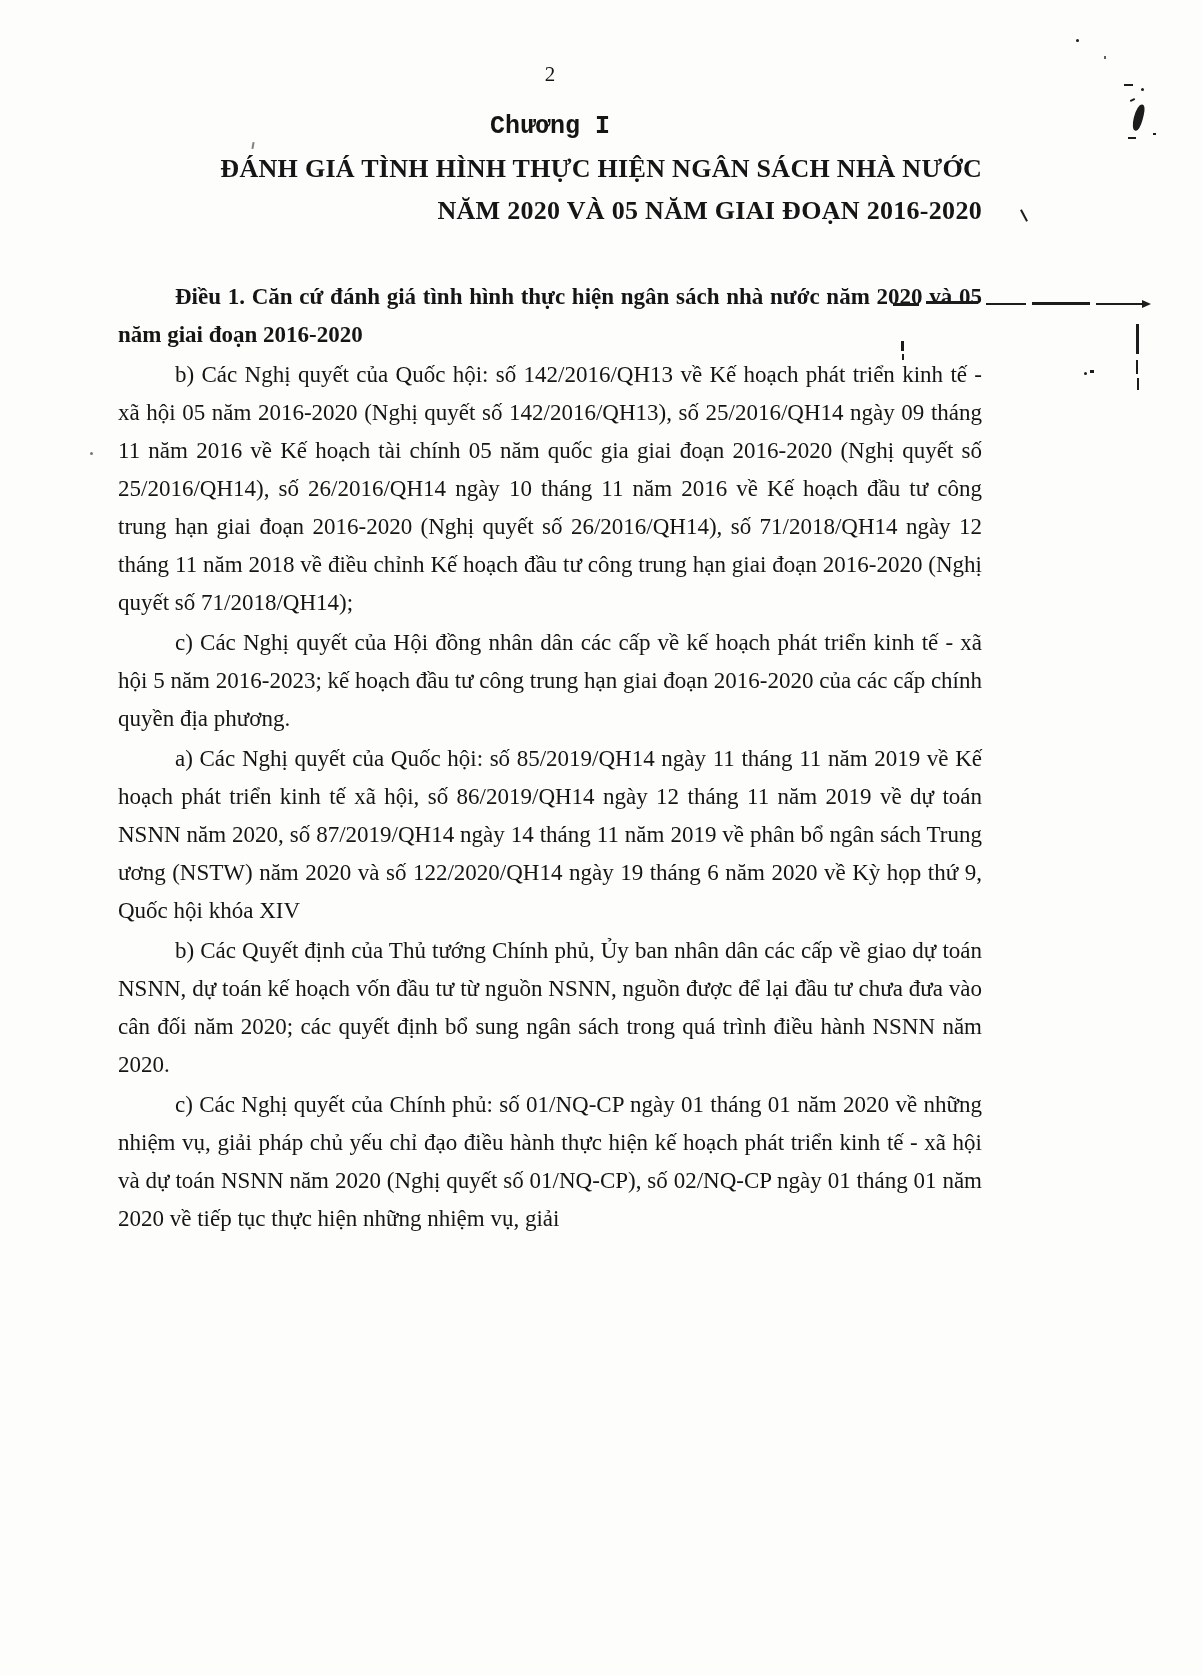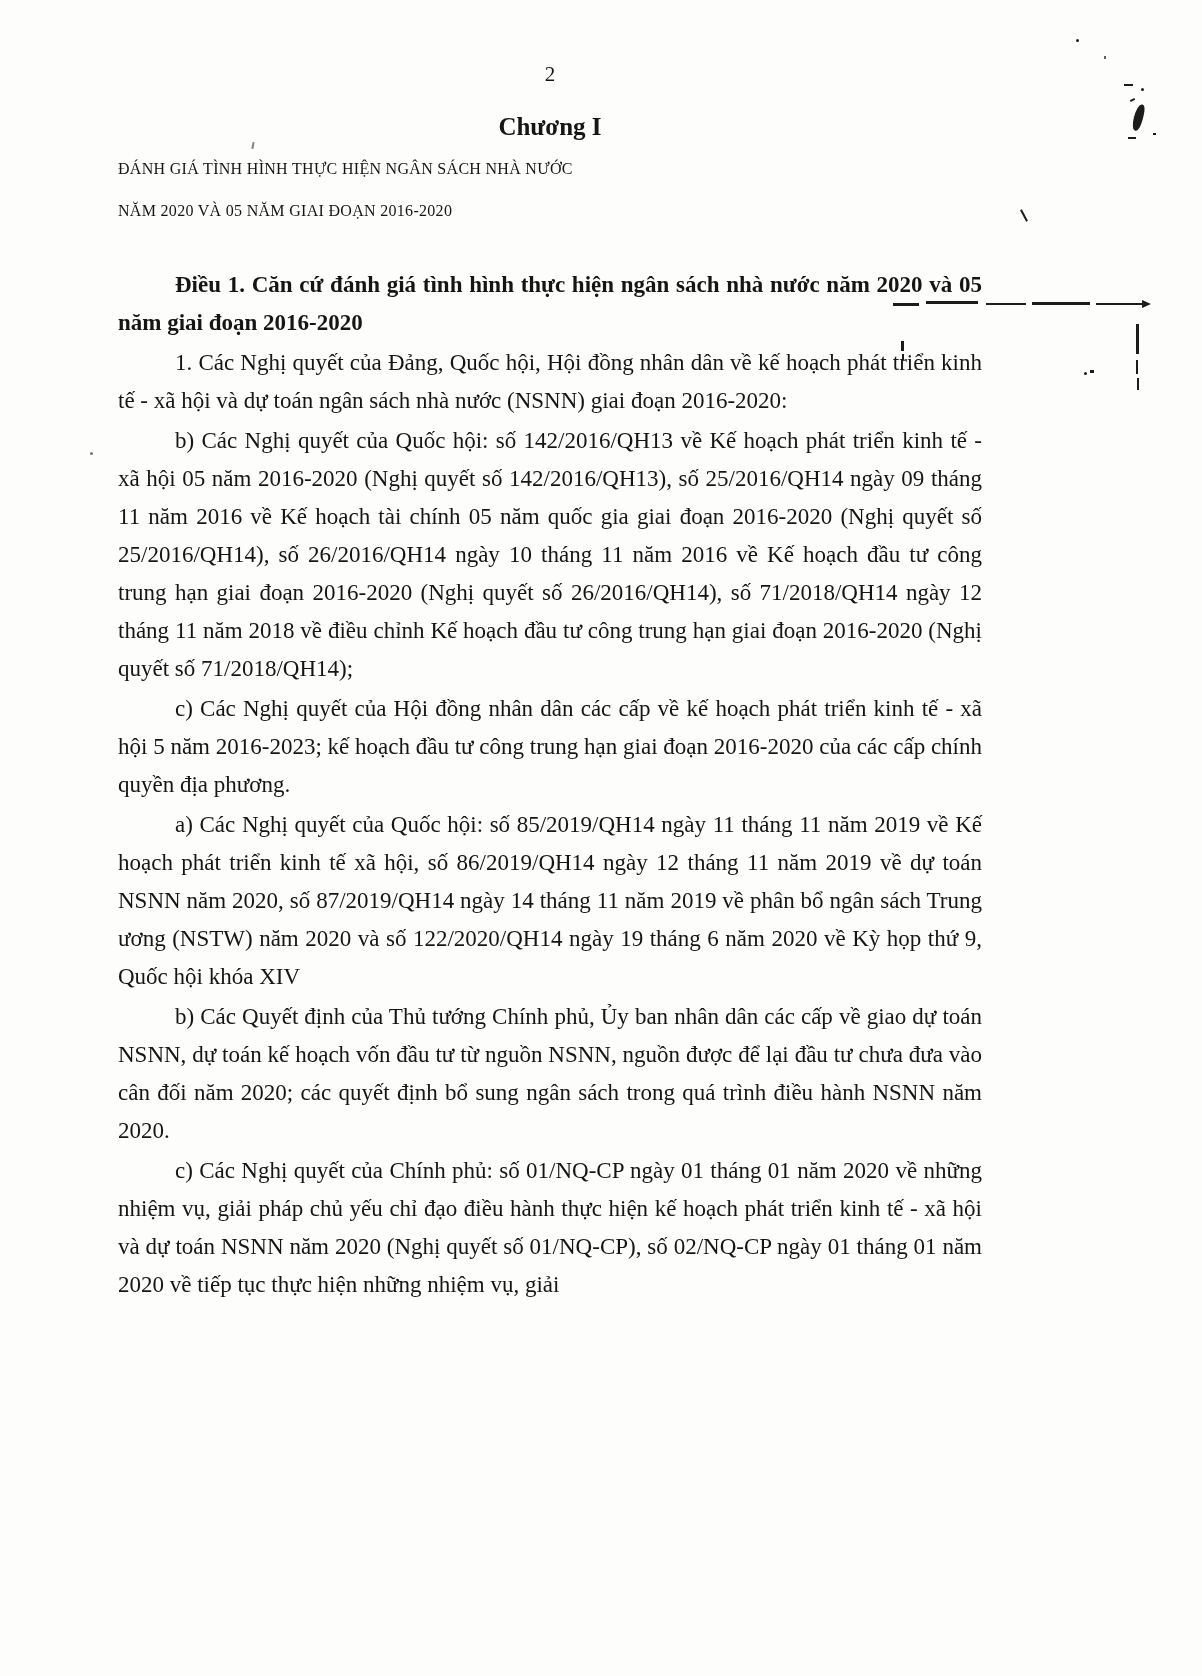--- a/index.html
+++ b/index.html
@@ -22,30 +22,31 @@
     text-align: center;
     font-size: 21px;
     line-height: 24px;
   }
   .chapter-label {
     margin-top: 26px;
     text-align: center;
     font-weight: bold;
     font-size: 25px;
     line-height: 30px;
+    font-family: Liberation Mono, monospace;
   }
   .chapter-title {
-    text-align: left;
-    font-weight: normal;
-    font-size: 16px;
+    text-align: right;
+    font-weight: bold;
+    font-size: 26px;
     line-height: 42px;
     margin-top: 6px;
     letter-spacing: 0.3px;
   }
-  .body-text { margin-top: 34px; }
+  .body-text { margin-top: 46px; }
   .article-heading {
     font-weight: bold;
     text-align: justify;
     text-indent: 57px;
     font-size: 23px;
     line-height: 38px;
     margin: 0;
   }
   p.body-paragraph {
     margin: 2px 0 0 0;
@@ -74,21 +75,20 @@
     <div class="page-number">2</div>
 
     <div class="chapter-label">Chương I</div>
     <div class="chapter-title">
       <div>ĐÁNH GIÁ TÌNH HÌNH THỰC HIỆN NGÂN SÁCH NHÀ NƯỚC</div>
       <div>NĂM 2020 VÀ 05 NĂM GIAI ĐOẠN 2016-2020</div>
     </div>
 
     <div class="body-text">
       <p class="article-heading">Điều 1. Căn cứ đánh giá tình hình thực hiện ngân sách nhà nước năm 2020 và 05 năm giai đoạn 2016-2020</p>
-      <p class="body-paragraph">1. Các Nghị quyết của Đảng, Quốc hội, Hội đồng nhân dân về kế hoạch phát triển kinh tế - xã hội và dự toán ngân sách nhà nước (NSNN) giai đoạn 2016-2020:</p>
       <p class="body-paragraph">b) Các Nghị quyết của Quốc hội: số 142/2016/QH13 về Kế hoạch phát triển kinh tế - xã hội 05 năm 2016-2020 (Nghị quyết số 142/2016/QH13), số 25/2016/QH14 ngày 09 tháng 11 năm 2016 về Kế hoạch tài chính 05 năm quốc gia giai đoạn 2016-2020 (Nghị quyết số 25/2016/QH14), số 26/2016/QH14 ngày 10 tháng 11 năm 2016 về Kế hoạch đầu tư công trung hạn giai đoạn 2016-2020 (Nghị quyết số 26/2016/QH14), số 71/2018/QH14 ngày 12 tháng 11 năm 2018 về điều chỉnh Kế hoạch đầu tư công trung hạn giai đoạn 2016-2020 (Nghị quyết số 71/2018/QH14);</p>
       <p class="body-paragraph">c) Các Nghị quyết của Hội đồng nhân dân các cấp về kế hoạch phát triển kinh tế - xã hội 5 năm 2016-2023; kế hoạch đầu tư công trung hạn giai đoạn 2016-2020 của các cấp chính quyền địa phương.</p>
       <p class="body-paragraph">a) Các Nghị quyết của Quốc hội: số 85/2019/QH14 ngày 11 tháng 11 năm 2019 về Kế hoạch phát triển kinh tế xã hội, số 86/2019/QH14 ngày 12 tháng 11 năm 2019 về dự toán NSNN năm 2020, số 87/2019/QH14 ngày 14 tháng 11 năm 2019 về phân bổ ngân sách Trung ương (NSTW) năm 2020 và số 122/2020/QH14 ngày 19 tháng 6 năm 2020 về Kỳ họp thứ 9, Quốc hội khóa XIV</p>
       <p class="body-paragraph">b) Các Quyết định của Thủ tướng Chính phủ, Ủy ban nhân dân các cấp về giao dự toán NSNN, dự toán kế hoạch vốn đầu tư từ nguồn NSNN, nguồn được để lại đầu tư chưa đưa vào cân đối năm 2020; các quyết định bổ sung ngân sách trong quá trình điều hành NSNN năm 2020.</p>
       <p class="body-paragraph">c) Các Nghị quyết của Chính phủ: số 01/NQ-CP ngày 01 tháng 01 năm 2020 về những nhiệm vụ, giải pháp chủ yếu chỉ đạo điều hành thực hiện kế hoạch phát triển kinh tế - xã hội và dự toán NSNN năm 2020 (Nghị quyết số 01/NQ-CP), số 02/NQ-CP ngày 01 tháng 01 năm 2020 về tiếp tục thực hiện những nhiệm vụ, giải</p>
     </div>
   </div>
 
   <div class="artifact round" style="left:1076px;top:39px;width:3px;height:3px;"></div>
   <div class="artifact" style="left:1104px;top:56px;width:2px;height:3px;opacity:.7;"></div>

